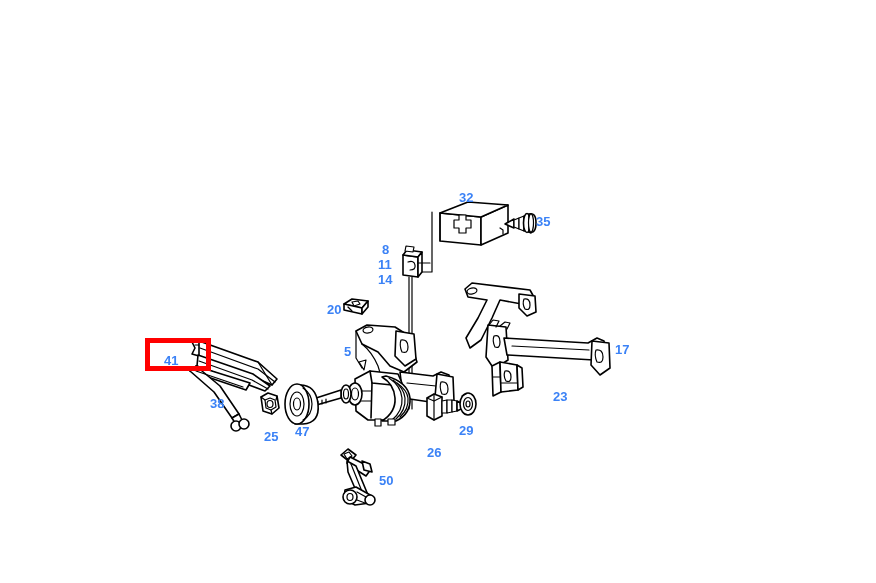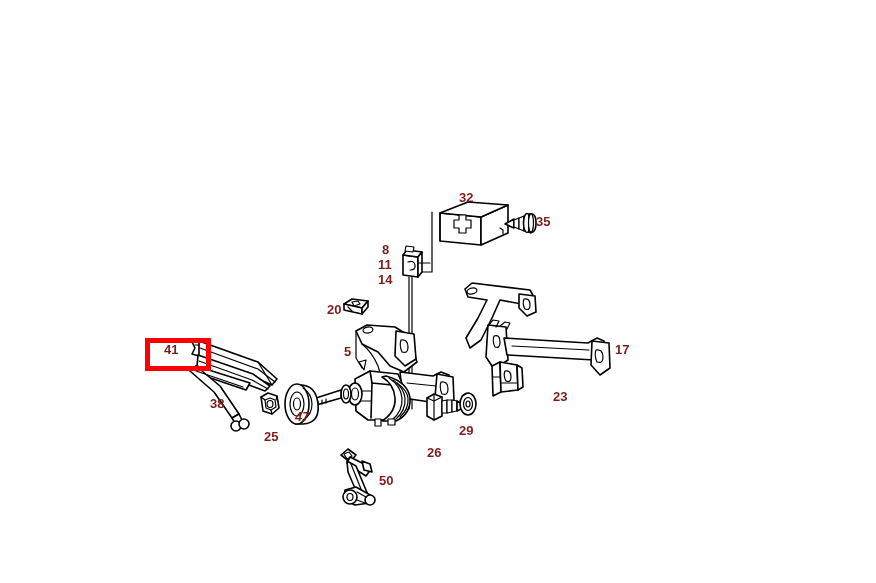--- a/index.html
+++ b/index.html
@@ -23,21 +23,21 @@
     left: 0;
     top: 0;
     width: 876px;
     height: 583px;
   }
   .part-label {
     position: absolute;
     font-family: "Liberation Sans", sans-serif;
     font-weight: bold;
     font-size: 13px;
-    color: #7f1d1d;
+    color: #3b82f6;
     line-height: 1;
     white-space: nowrap;
     user-select: none;
   }
   #highlight-box {
     position: absolute;
     box-sizing: border-box;
     border: 5px solid #FF0000;
     background: transparent;
     pointer-events: none;
@@ -273,22 +273,22 @@
   <div id="highlight-box" style="left:145px; top:338px; width:66px; height:33px;"></div>
 
   <div class="part-label" style="left:382px; top:243px;">8</div>
   <div class="part-label" style="left:378px; top:258px;">11</div>
   <div class="part-label" style="left:378px; top:273px;">14</div>
   <div class="part-label" style="left:459px; top:191px;">32</div>
   <div class="part-label" style="left:536px; top:215px;">35</div>
   <div class="part-label" style="left:327px; top:303px;">20</div>
   <div class="part-label" style="left:344px; top:345px;">5</div>
   <div class="part-label" style="left:615px; top:343px;text-align:right;">17</div>
-  <div class="part-label" style="left:164px; top:343px;">41</div>
+  <div class="part-label" style="left:164px; top:354px;">41</div>
   <div class="part-label" style="left:198px; top:397px;margin-left:12px;">38</div>
   <div class="part-label" style="left:264px; top:430px;">25</div>
-  <div class="part-label" style="left:295px; top:410px;font-style:italic;">47</div>
+  <div class="part-label" style="left:295px; top:425px;">47</div>
   <div class="part-label" style="left:512px; top:390px;margin-left:41px;">23</div>
   <div class="part-label" style="left:427px; top:430px;margin-top:16px;">26</div>
   <div class="part-label" style="left:459px; top:424px;">29</div>
   <div class="part-label" style="left:379px; top:474px;">50</div>
 
 </div>
 
 </body></html>

